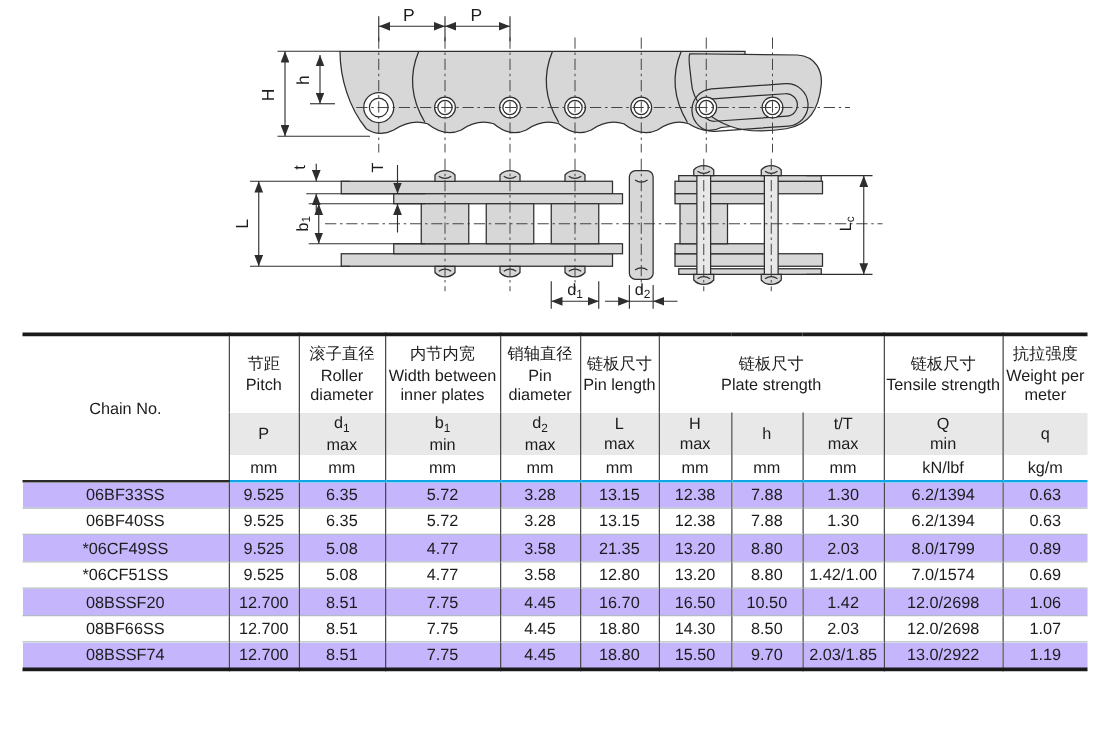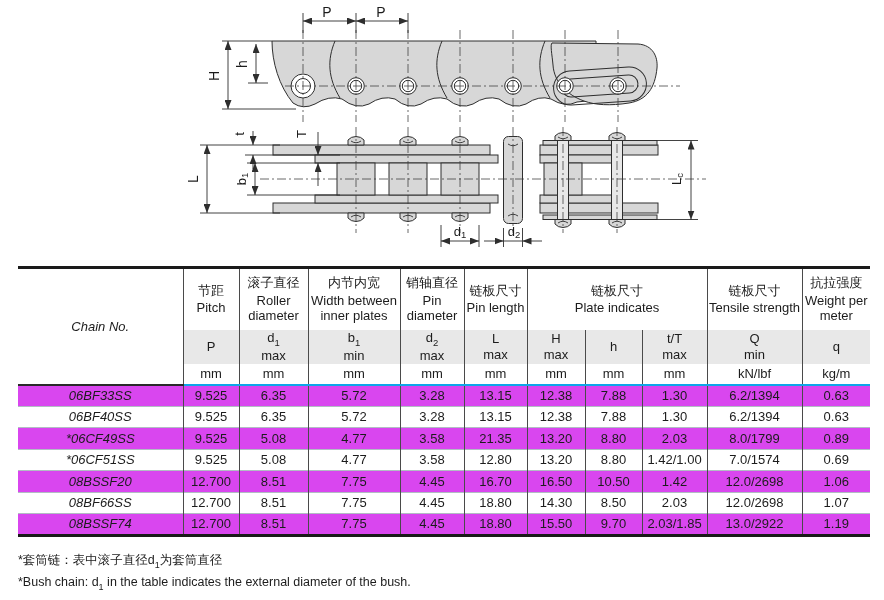--- a/index.html
+++ b/index.html
@@ -6,29 +6,29 @@
   .page{position:relative;width:884px;height:600px;background:#fff;overflow:hidden;
         font-family:"Liberation Sans","DejaVu Sans",sans-serif;color:#1c1c1c;}
   svg text{font-family:"Liberation Sans","DejaVu Sans",sans-serif;fill:#1c1c1c;}
 
   
   table.ctable{position:absolute;left:18px;top:266px;width:852px;border-collapse:collapse;
     table-layout:fixed;font-size:13px;
     border-top:3px solid #1a1a1a;border-bottom:3px solid #1a1a1a;}
   .ctable th,.ctable td{border-left:1px solid #4a4a4a;text-align:center;vertical-align:middle;
     font-weight:normal;padding:0;line-height:1.18;overflow:hidden;}
-  .ctable .nb{border-left:none;font-style:italic;}
+  .ctable .nb{border-left:none;}
   tr.h1{height:62px;}
   tr.h2{height:34px;}
   tr.h2 th{background:#e8e8e8;}
   tr.h3{height:21px;}
   tr.h3 td{border-bottom:2px solid #0ea5e9;}
   th.chain{border-bottom:2px solid #2a2a2a;}
   .ctable tbody tr{height:21.5px;}
-  .ctable tbody tr.alt td{background:#d946ef;text-align:center;}
+  .ctable tbody tr.alt td{background:#c4b5fd;text-align:center;}
   .ctable tbody tr + tr td{border-top:1px solid #b2bcc4;}
   .grp .zh{margin-bottom:2px;}
   .grp .en.narrow{width:86px;margin:0 auto;}
   .sym sub{font-size:9.5px;}
   
   .footnotes{position:absolute;left:18px;top:552px;font-size:12.5px;line-height:17px;}
   .footnotes sub{font-size:9px;}
 </style>
 </head>
 <body>
@@ -261,21 +261,21 @@
         <th class="grp">
           <div class="zh">销轴直径</div>
           <div class="en">Pin diameter</div>
           </th>
         <th class="grp">
           <div class="zh">链板尺寸</div>
           <div class="en">Pin length</div>
           </th>
         <th class="grp" colspan="3">
           <div class="zh">链板尺寸</div>
-          <div class="en narrow">Plate indicates</div>
+          <div class="en narrow">Plate strength</div>
           </th>
         <th class="grp">
           <div class="zh">链板尺寸</div>
           <div class="en">Tensile strength</div>
           </th>
         <th class="grp">
           <div class="zh">抗拉强度</div>
           <div class="en">Weight per meter</div>
           </th>
       </tr>
@@ -420,18 +420,14 @@
           <td>15.50</td>
           <td>9.70</td>
           <td>2.03/1.85</td>
           <td>13.0/2922</td>
           <td>1.19</td>
         </tr>
       </tbody>
   </table>
 
   
-  <div class="footnotes">
-    <div><span>*套筒链：表中滚子直径d</span><sub>1</sub><span>为套筒直径</span></div>
-    <div><span>*Bush chain: d</span><sub>1</sub><span> in the table indicates the external diameter of the bush.</span></div>
-  </div>
 
 </div>
 
 </body></html>

